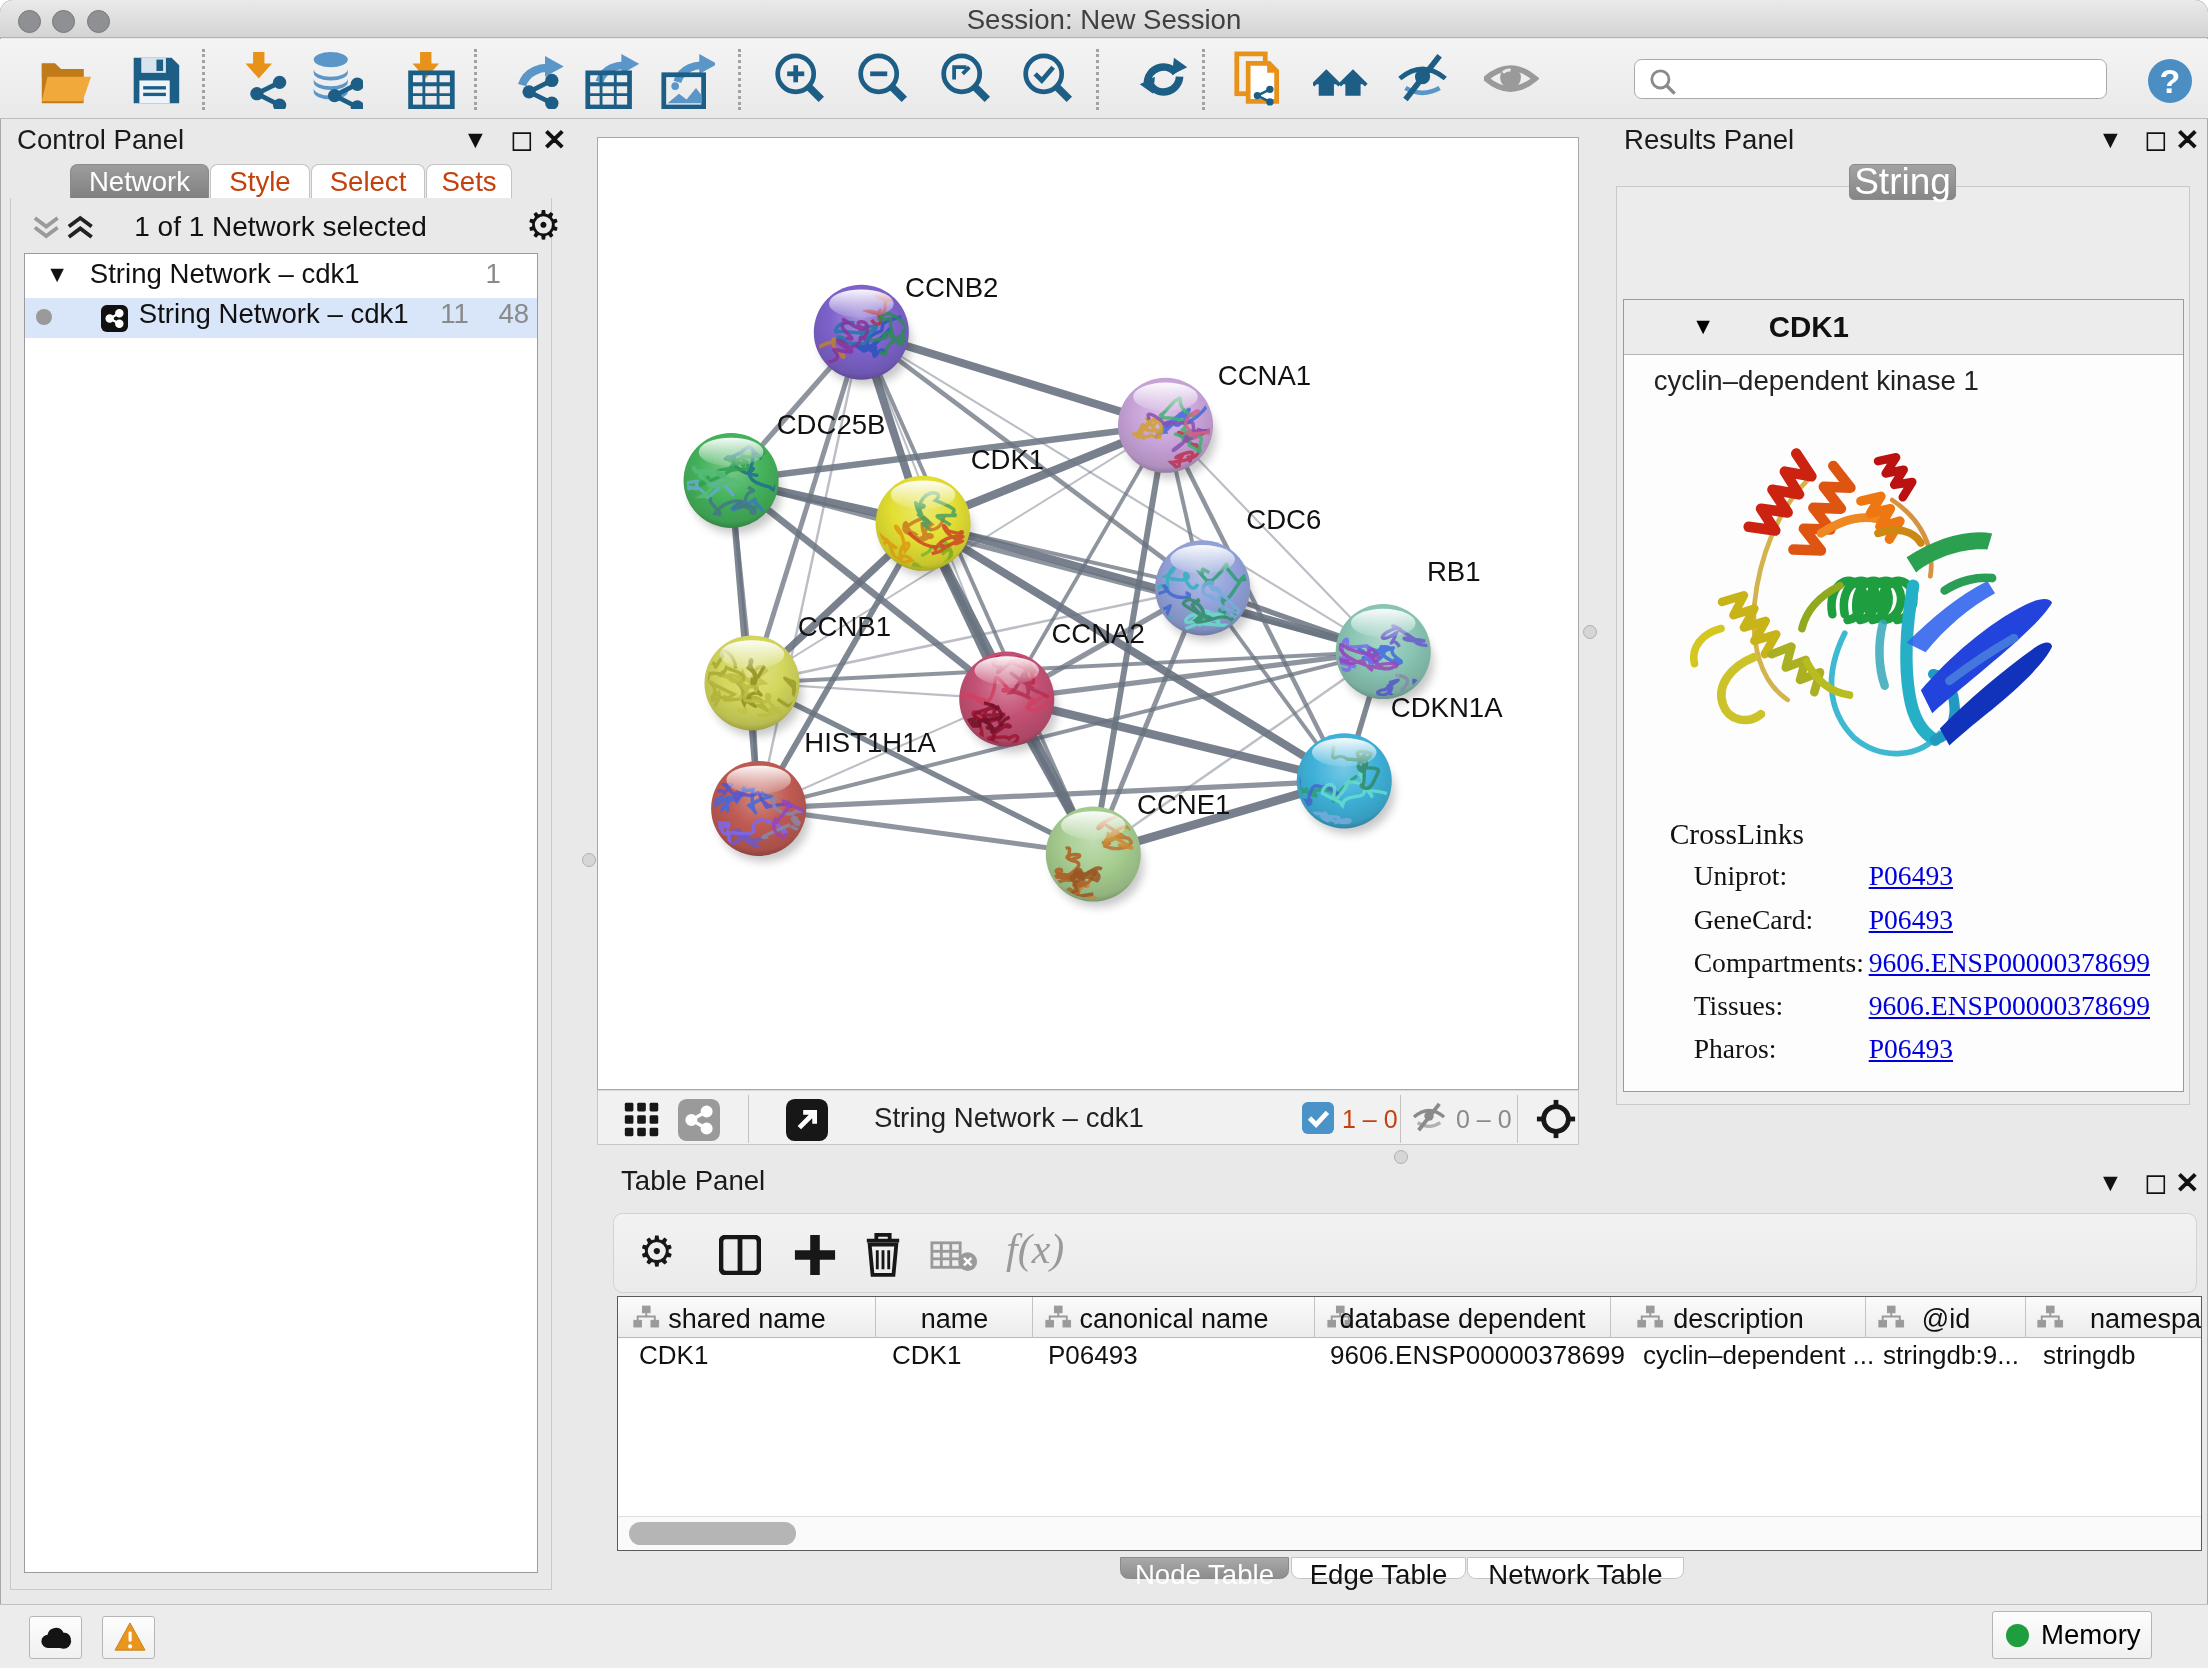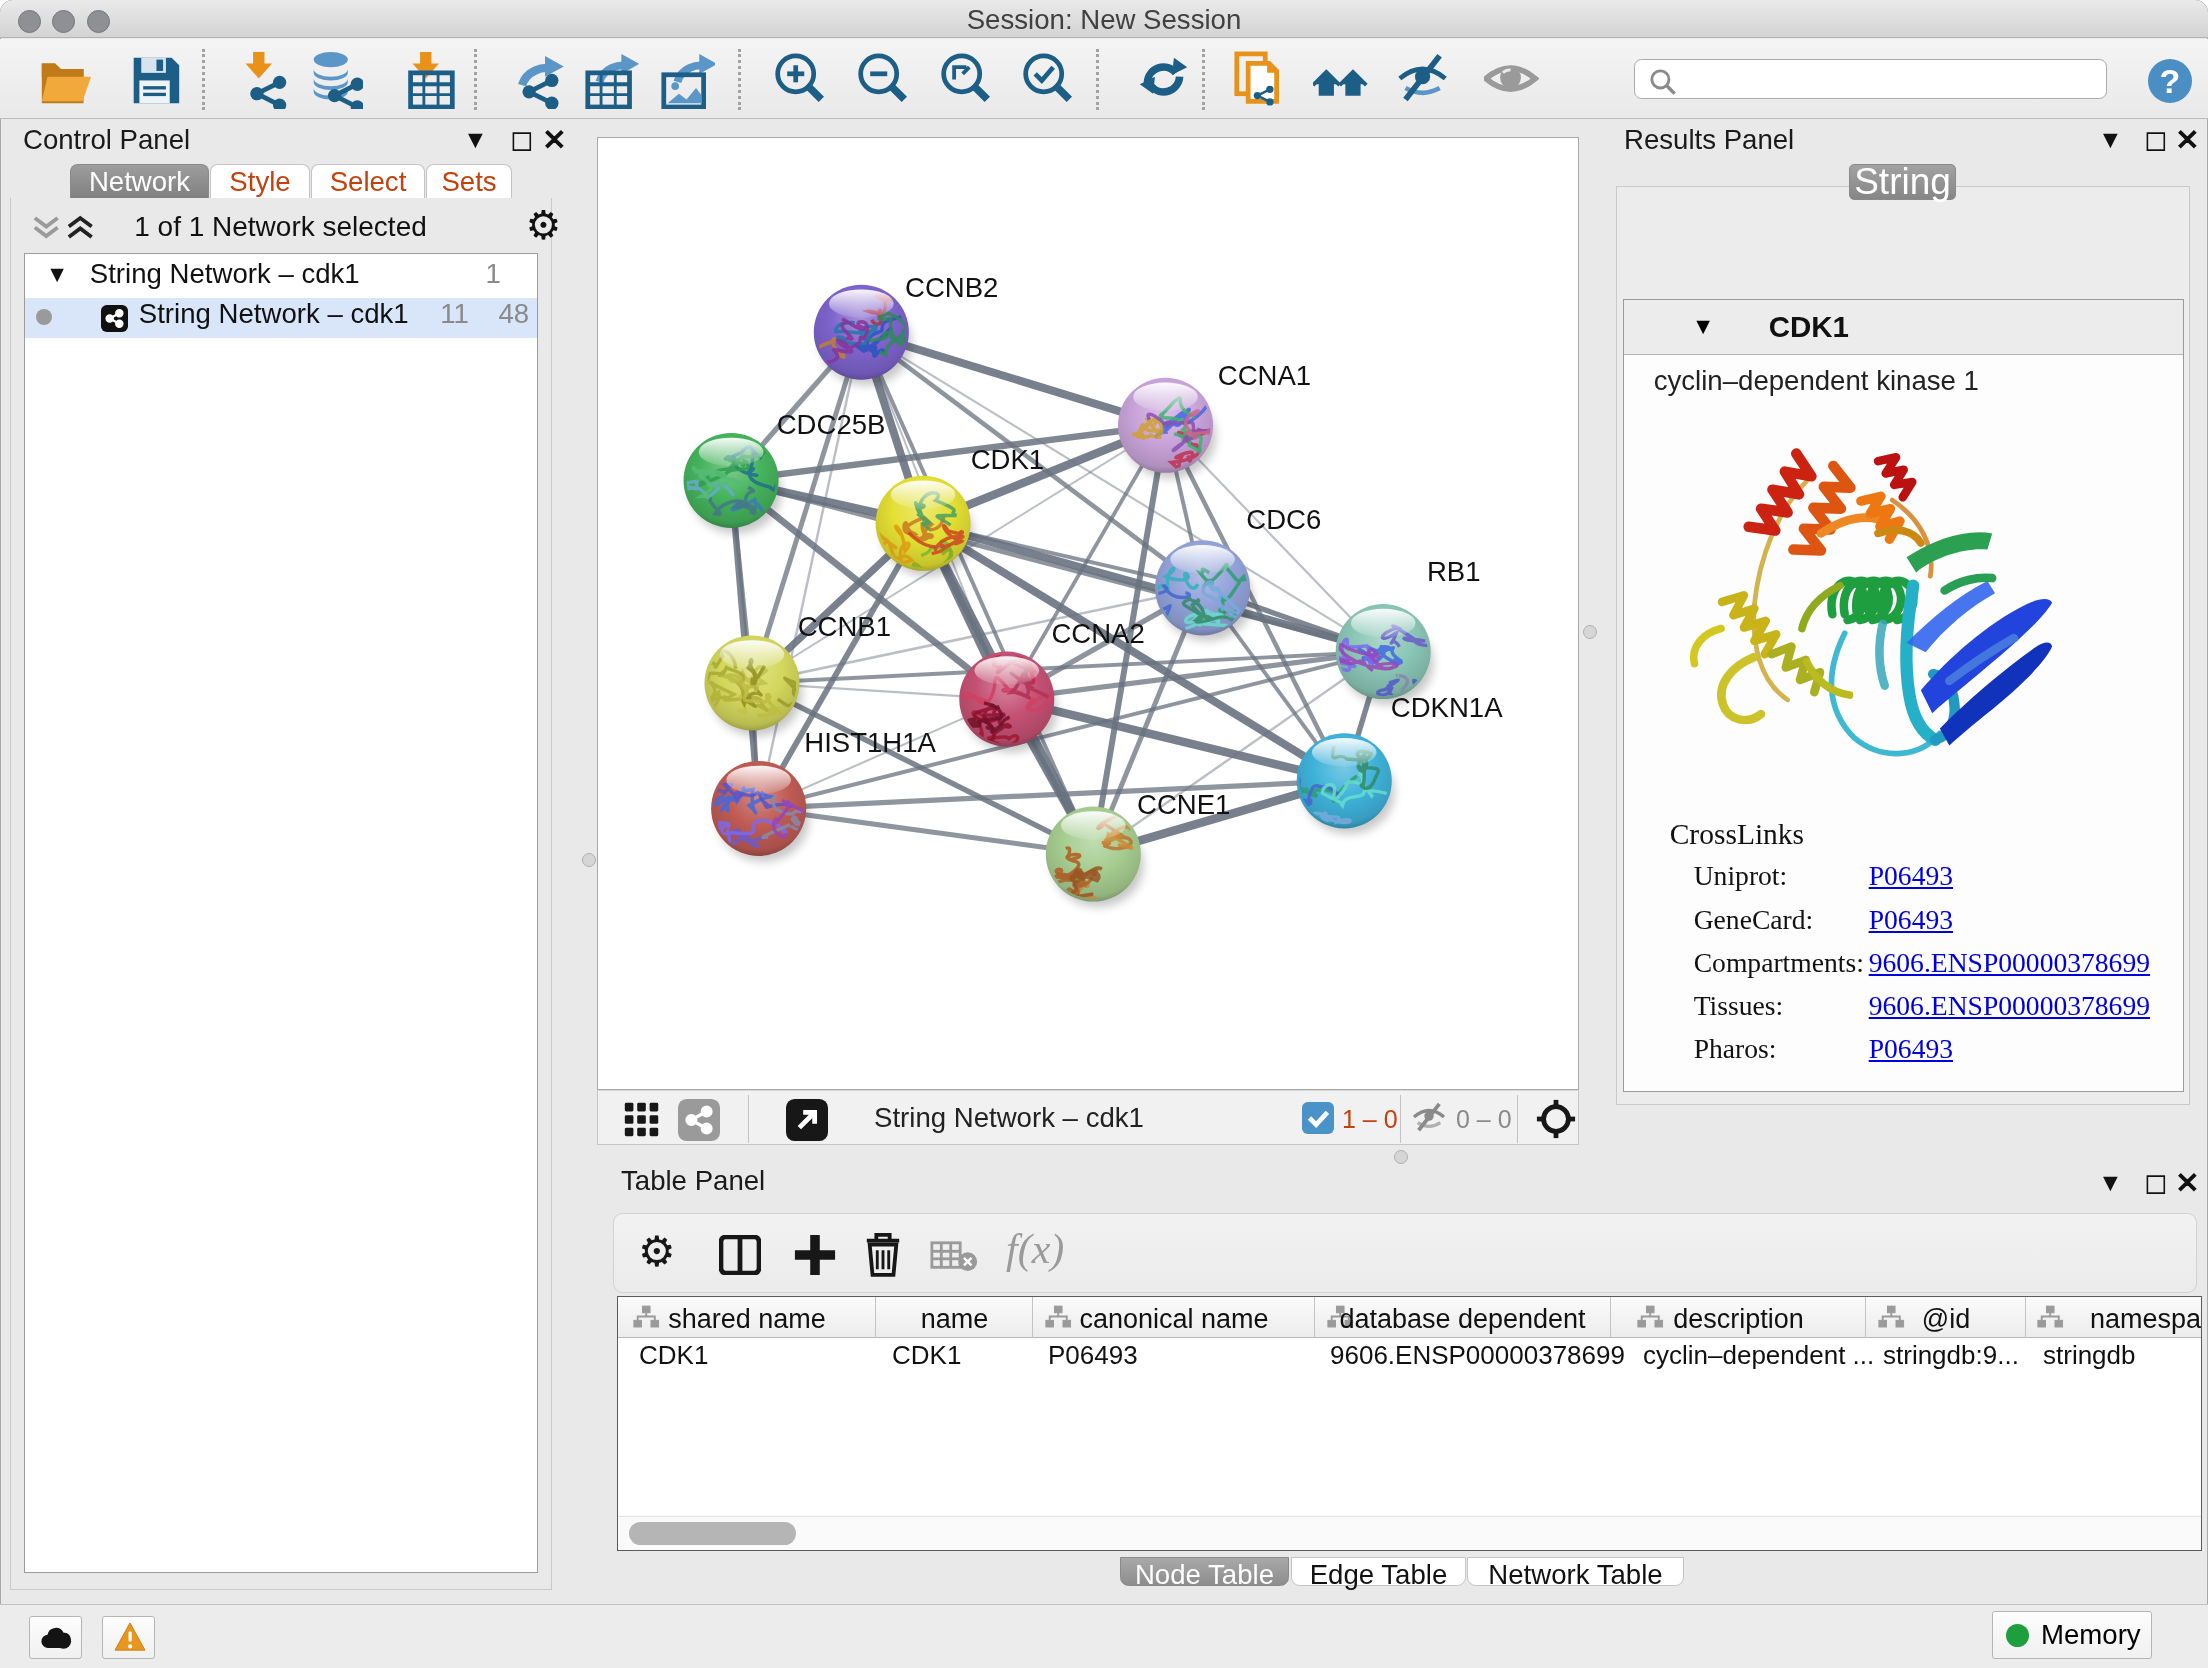--- a/index.html
+++ b/index.html
@@ -34,21 +34,21 @@
 .serif{font-family:"Liberation Serif",serif}
 .xlrow{position:absolute;font-size:27.6px;color:#111}
 .xlink{color:#0000dd;text-decoration:underline}
 
 #tp-toolbar{position:absolute;left:613px;top:1213px;width:1584px;height:80px;background:linear-gradient(#f2f2f2,#ebebeb);border:1px solid #d2d2d2;border-radius:9.5px}
 #ntable{position:absolute;left:617px;top:1296px;width:1585px;height:255px;background:#fff;border:1.9px solid #5a5a5a;overflow:hidden}
 #thead{position:absolute;left:0;top:0;width:100%;height:41px;background:linear-gradient(#fbfbfb,#ececec);border-bottom:1px solid #b9b9b9}
 .th{position:absolute;top:0;height:41px;border-right:1px solid #c3c3c3;font-size:27px;color:#111}
 .td{position:absolute;top:43px;height:40px;font-size:26px;color:#111}
 
-.btab{position:absolute;top:1557px;height:29px;font-size:27.6px;text-align:center;background:#fff;border:1px solid #c4c4c4;border-radius:0 0 8.6px 8.6px;color:#111}
+.btab{position:absolute;top:1557px;height:22px;font-size:27.6px;text-align:center;background:#fff;border:1px solid #c4c4c4;border-radius:0 0 8.6px 8.6px;color:#111}
 .btab.active{background:linear-gradient(#a9a9a9,#8d8d8d);color:#fff;border-color:#8a8a8a}
 #statusbar{position:absolute;left:0;top:1604px;width:100%;height:65px;background:#ececec;border-top:1px solid #c3c3c3}
 .sqbtn{position:absolute;background:linear-gradient(#fdfdfd,#f0f0f0);border:1px solid #b5b5b5;border-radius:2.9px}
 </style>
 </head>
 <body>
 <div id="win">
   <div id="titlebar">
     <div class="tl" style="left:18px"></div>
     <div class="tl" style="left:52px"></div>
@@ -205,21 +205,21 @@
         <circle cx="28" cy="29" r="11" fill="#9a9a9a"></circle>
         <path d="M20 24 a10 10 0 0 1 8 -3" fill="none" stroke="#e9e9e9" stroke-width="3"></path>
       </svg>
       <svg style="position:absolute;left:1649px;top:28.5px;z-index:5" width="28.5" height="28.5" viewBox="0 0 30 30">
         <circle cx="12" cy="12" r="9" fill="none" stroke="#8a8a8a" stroke-width="3"></circle>
         <line x1="19" y1="19" x2="27" y2="27" stroke="#8a8a8a" stroke-width="3.6"></line>
       </svg>
       <div style="position:absolute;left:2148px;top:20px;width:44px;height:44px;border-radius:50%;background:#4a8ec4;color:#fff;font-size:34px;font-weight:bold;text-align:center;line-height:44px">?</div>
   </div>
 
-  <div class="ptitle" style="left:23px;top:124px">Control Panel</div>
+  <div class="ptitle" style="left:17px;top:124px">Control Panel</div>
   <div class="wctl" style="left:463px;top:125px">▼</div>
   <div class="wctl" style="left:510px;top:123px;font-size:28.5px">◻</div>
   <div class="wctl" style="left:542px;top:123px;font-size:29.5px;font-weight:bold">✕</div>
 
   <div id="cp-tabs">
     <div class="tab active" style="left:70px;width:139px">Network</div>
     <div class="tab" style="left:210px;width:100px">Style</div>
     <div class="tab" style="left:311px;width:114px">Select</div>
     <div class="tab" style="left:426px;width:86px">Sets</div>
   </div>

